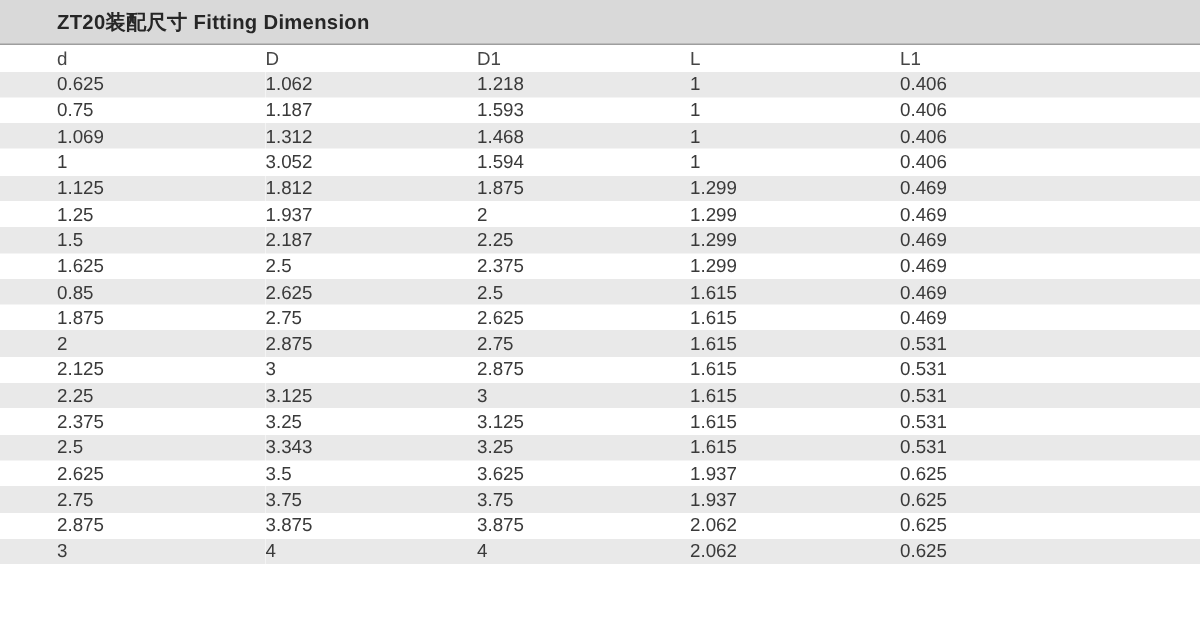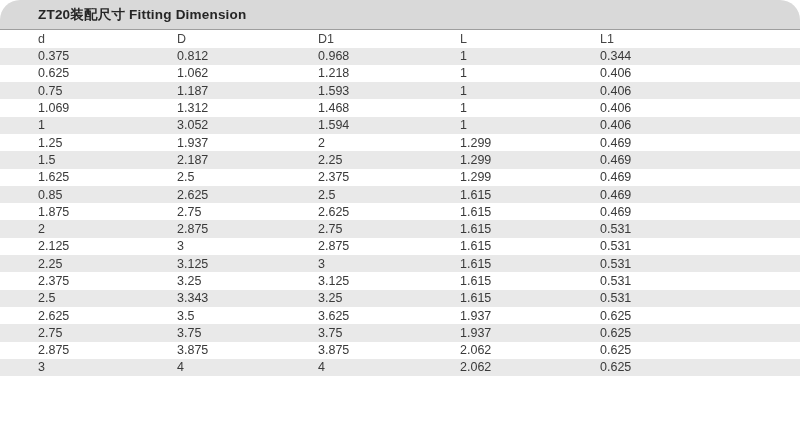--- a/index.html
+++ b/index.html
@@ -7,21 +7,20 @@
     padding: 0;
     background: #ffffff;
   }
   .page {
     position: relative;
     width: 800px;
     height: 428px;
     background: #ffffff;
     overflow: hidden;
     font-family: "Liberation Sans", "DejaVu Sans", sans-serif;
-    border-radius: 20px;
   }
   .title-bar {
     box-sizing: border-box;
     height: 30px;
     background: #d9d9d9;
     border-bottom: 1px solid #9e9e9e;
     display: flex;
     align-items: center;
     padding-left: 38px;
   }
@@ -87,27 +86,20 @@
       <tr>
         <th>d</th>
         <th>D</th>
         <th>D1</th>
         <th>L</th>
         <th>L1</th>
       </tr>
     </thead>
     <tbody>
         <tr>
-          <td>0.375</td>
-          <td>0.812</td>
-          <td>0.968</td>
-          <td>1</td>
-          <td>0.344</td>
-        </tr>
-        <tr>
           <td>0.625</td>
           <td>1.062</td>
           <td>1.218</td>
           <td>1</td>
           <td>0.406</td>
         </tr>
         <tr>
           <td>0.75</td>
           <td>1.187</td>
           <td>1.593</td>
@@ -120,20 +112,27 @@
           <td>1.468</td>
           <td>1</td>
           <td>0.406</td>
         </tr>
         <tr>
           <td>1</td>
           <td>3.052</td>
           <td>1.594</td>
           <td>1</td>
           <td>0.406</td>
+        </tr>
+        <tr>
+          <td>1.125</td>
+          <td>1.812</td>
+          <td>1.875</td>
+          <td>1.299</td>
+          <td>0.469</td>
         </tr>
         <tr>
           <td>1.25</td>
           <td>1.937</td>
           <td>2</td>
           <td>1.299</td>
           <td>0.469</td>
         </tr>
         <tr>
           <td>1.5</td>

